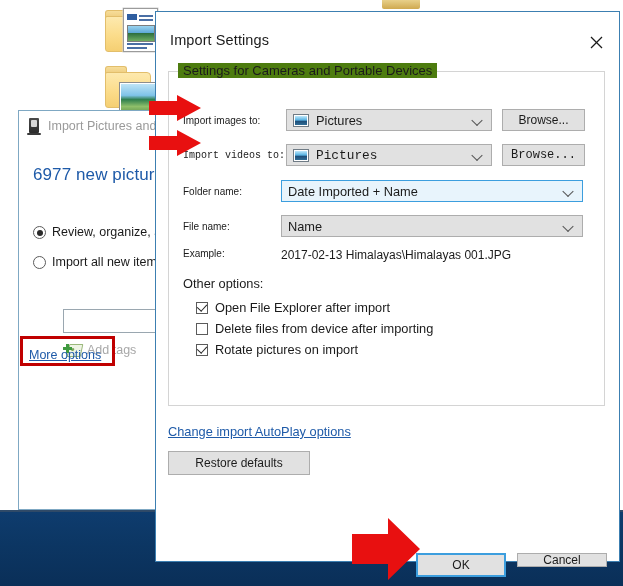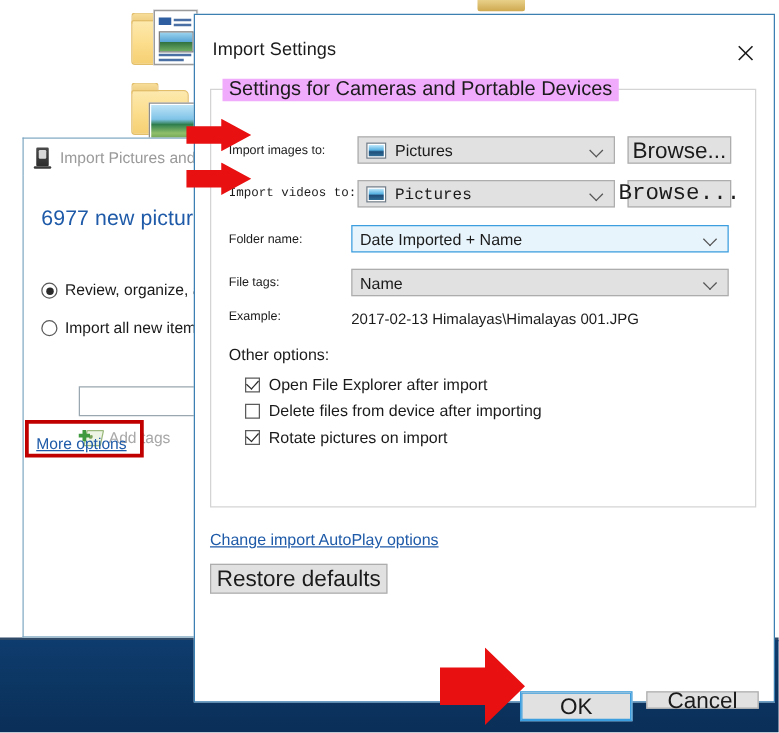--- a/index.html
+++ b/index.html
@@ -148,22 +148,22 @@
     display:flex;align-items:center;justify-content:center;cursor:pointer;
   }
   #dlg-close svg{display:block;}
 
   
   #groupbox{
     position:absolute;left:12px;top:59px;width:437px;height:335px;
     border:1px solid #d4d4d4;box-sizing:border-box;
   }
   #groupbox-label{
-    position:absolute;left:22px;top:51px;background:#f0abfc;padding:0 5px;
-    font-size:16px;color:#1b1b1b;white-space:nowrap;
+    position:absolute;left:22px;top:51px;background:#4d7c0f;padding:0 5px;
+    font-size:13px;color:#1b1b1b;white-space:nowrap;
   }
 
   .frow{position:absolute;display:flex;align-items:center;}
   .flabel{font-size:10px;color:#1b1b1b;white-space:nowrap;}
 
   
   .combo{
     position:relative;box-sizing:border-box;height:22px;
     background:#e1e1e1;border:1px solid #adadad;
     display:flex;align-items:center;padding-left:6px;
@@ -186,21 +186,21 @@
     background:#fff;border:1px solid #6f7b85;padding:1px;
   }
   .picicon i{
     display:block;width:100%;height:100%;
     background:linear-gradient(180deg,#bfe8fb 0%,#57b2e2 45%,#1f4f7a 60%,#2f6d96 100%);
   }
 
   
   .btn{
     box-sizing:border-box;background:#e1e1e1;border:1px solid #adadad;
-    font-size:18px;color:#1b1b1b;display:flex;align-items:center;
+    font-size:12px;color:#1b1b1b;display:flex;align-items:center;
     justify-content:center;cursor:pointer;font-family:inherit;
   }
   .btn.focusring{border:1px solid #3c9ede;box-shadow:inset 0 0 0 1px #3c9ede;}
 
   #example-value{
     position:absolute;left:125px;top:236px;font-size:12px;color:#1b1b1b;
     white-space:nowrap;
   }
 
   #other-options-label{
@@ -340,21 +340,21 @@
 
     <div class="frow" style="left:27px;top:168px;width:420px;">
       <span class="flabel" style="width:98px;">Folder name:</span>
       <span class="combo focused" style="width:302px;">
         <span class="ctext">Date Imported + Name</span>
         <span class="carrow"></span>
       </span>
     </div>
 
     <div class="frow" style="left:27px;top:203px;width:420px;">
-      <span class="flabel" style="width:98px;">File tags:</span>
+      <span class="flabel" style="width:98px;">File name:</span>
       <span class="combo" style="width:302px;">
         <span class="ctext">Name</span>
         <span class="carrow"></span>
       </span>
     </div>
 
     <div class="frow" style="left:27px;top:236px;">
       <span class="flabel">Example:</span>
     </div>
     <div id="example-value">2017-02-13 Himalayas\Himalayas 001.JPG</div>

